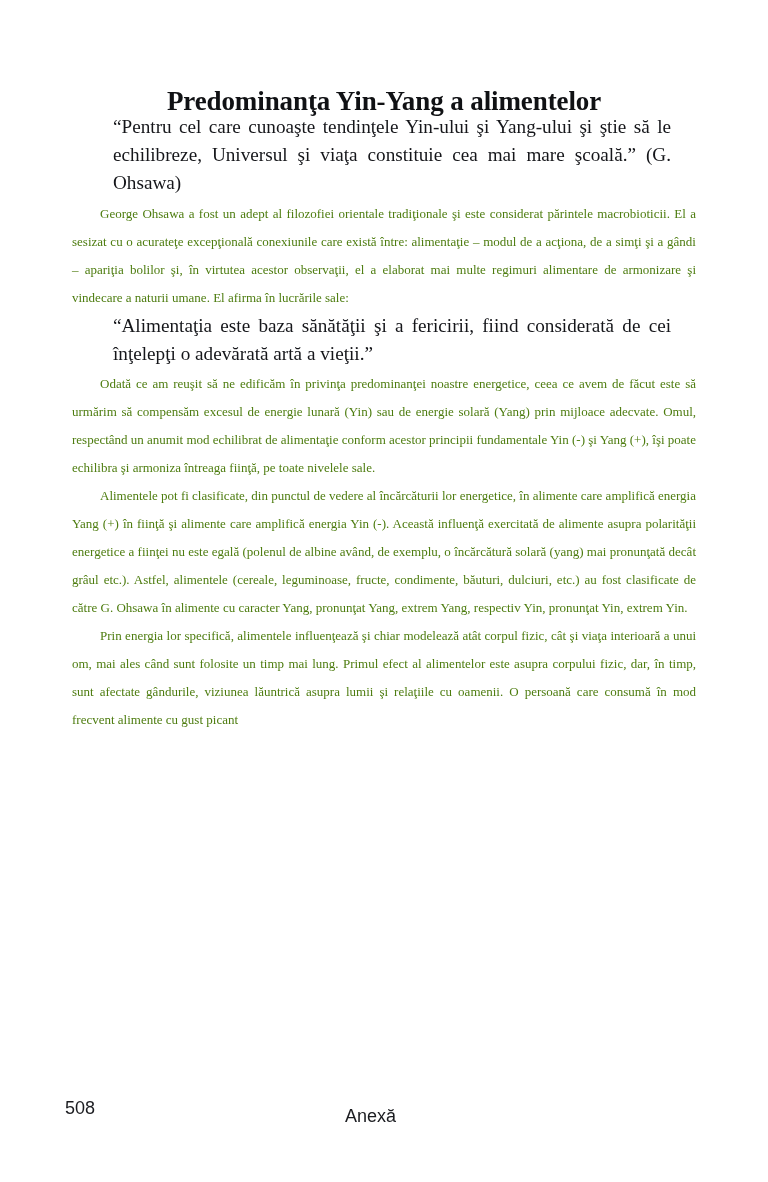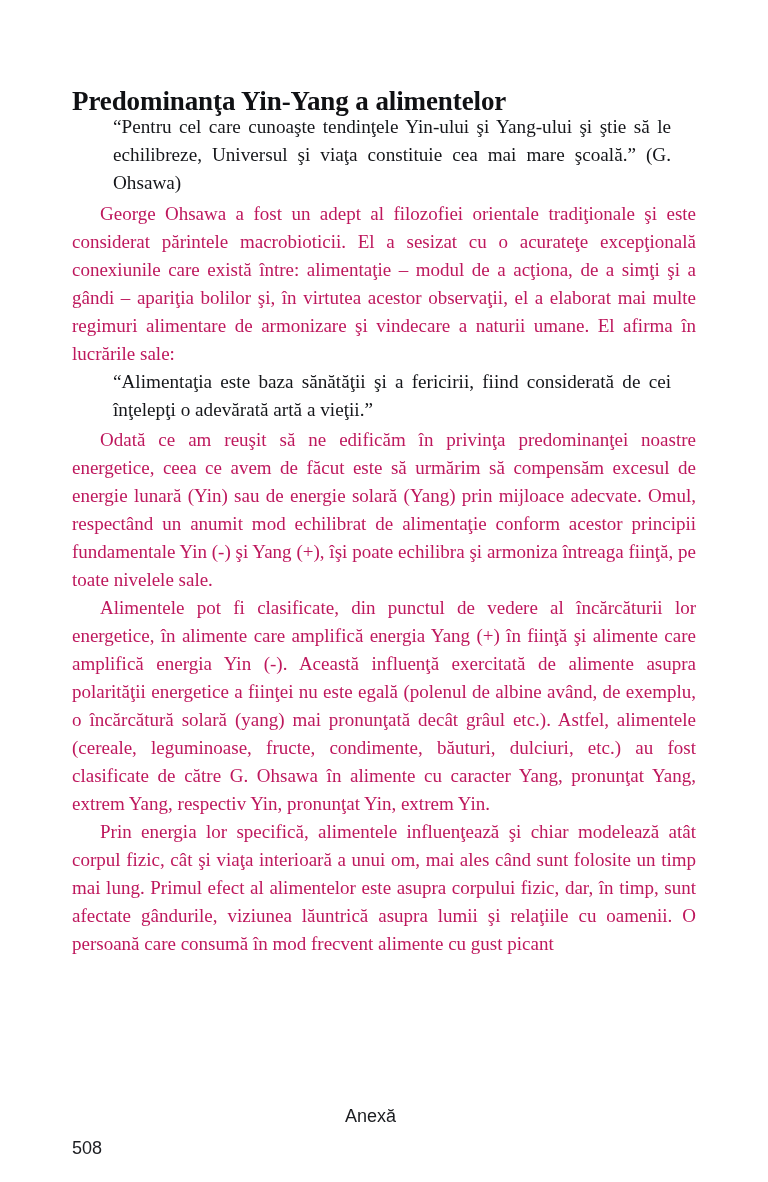--- a/index.html
+++ b/index.html
@@ -24,45 +24,45 @@
     width: 768px;
     height: 1182px;
   }
 
   
   .chapter-title {
     position: absolute;
     left: 72px;
     top: 66px;
     width: 624px;
-    text-align: left;
+    text-align: center;
     font-size: 27px;
     font-weight: bold;
     letter-spacing: -0.1px;
     line-height: 34px;
     color: #101114;
   }
 
   
   .column {
     position: absolute;
     left: 72px;
     top: 113px;
     width: 624px;
   }
 
   p.body-par {
     margin: 0;
-    font-size: 19px;
+    font-size: 13px;
     line-height: 28px;
     text-align: justify;
     text-justify: inter-word;
     text-indent: 28px;
     hyphens: none;
-    color: #be185d;
+    color: #4d7c0f;
   }
 
   blockquote.quote-block {
     margin: 0 0 0 41px;
     width: 558px;
     font-size: 19.2px;
     line-height: 28px;
     text-align: justify;
     text-justify: inter-word;
     text-indent: 0;
@@ -85,23 +85,22 @@
     top: 1094px;
     width: 768px;
     height: 28px;
     font-family: "Liberation Sans", "DejaVu Sans", sans-serif;
     font-size: 18px;
     line-height: 28px;
     color: #1b1c20;
   }
   .footer .page-number {
     position: absolute;
-    left: 72px;
+    left: 65px;
     top: 0;
-    margin-top: 40px;
   }
   .footer .section-name {
     position: absolute;
     left: 345px;
     top: 0;
     margin-top: 8px;
   }
 </style>
 </head>
 <body>

